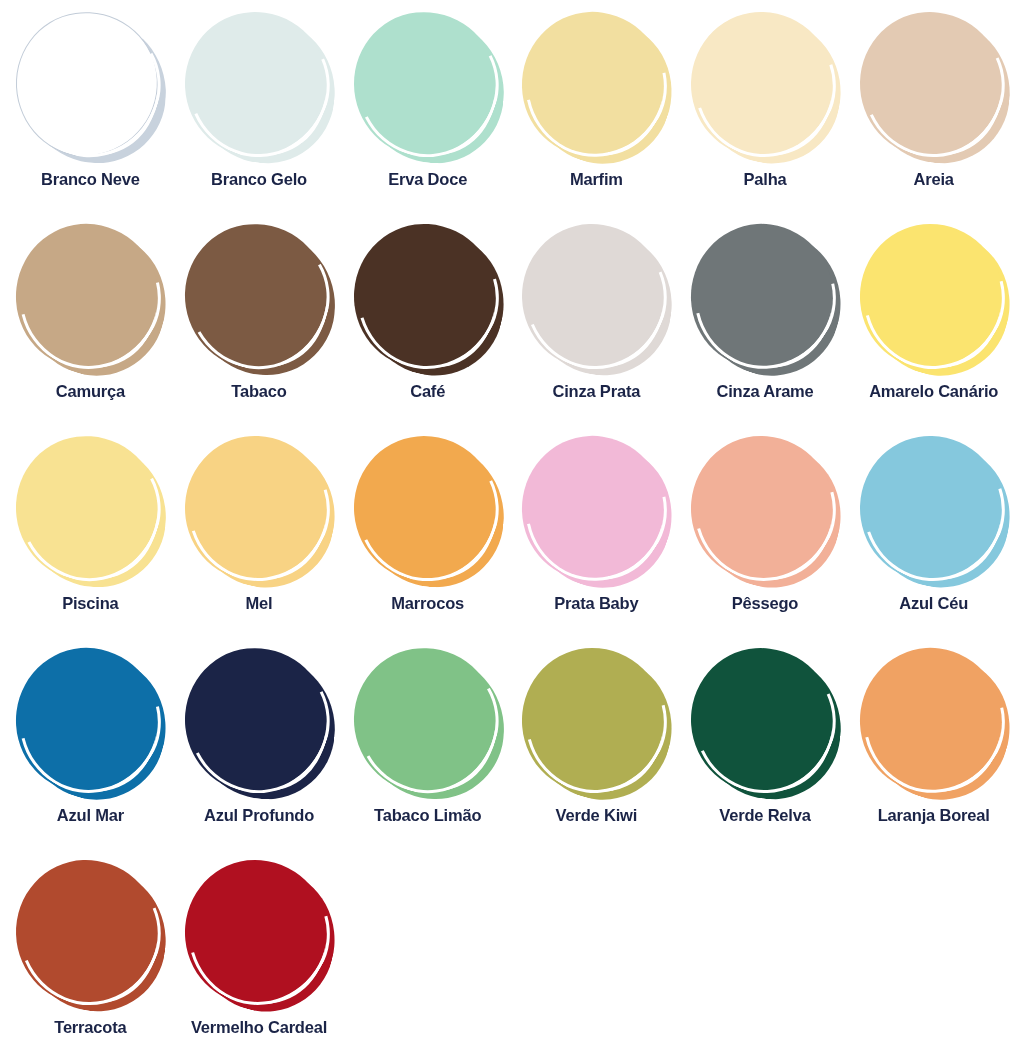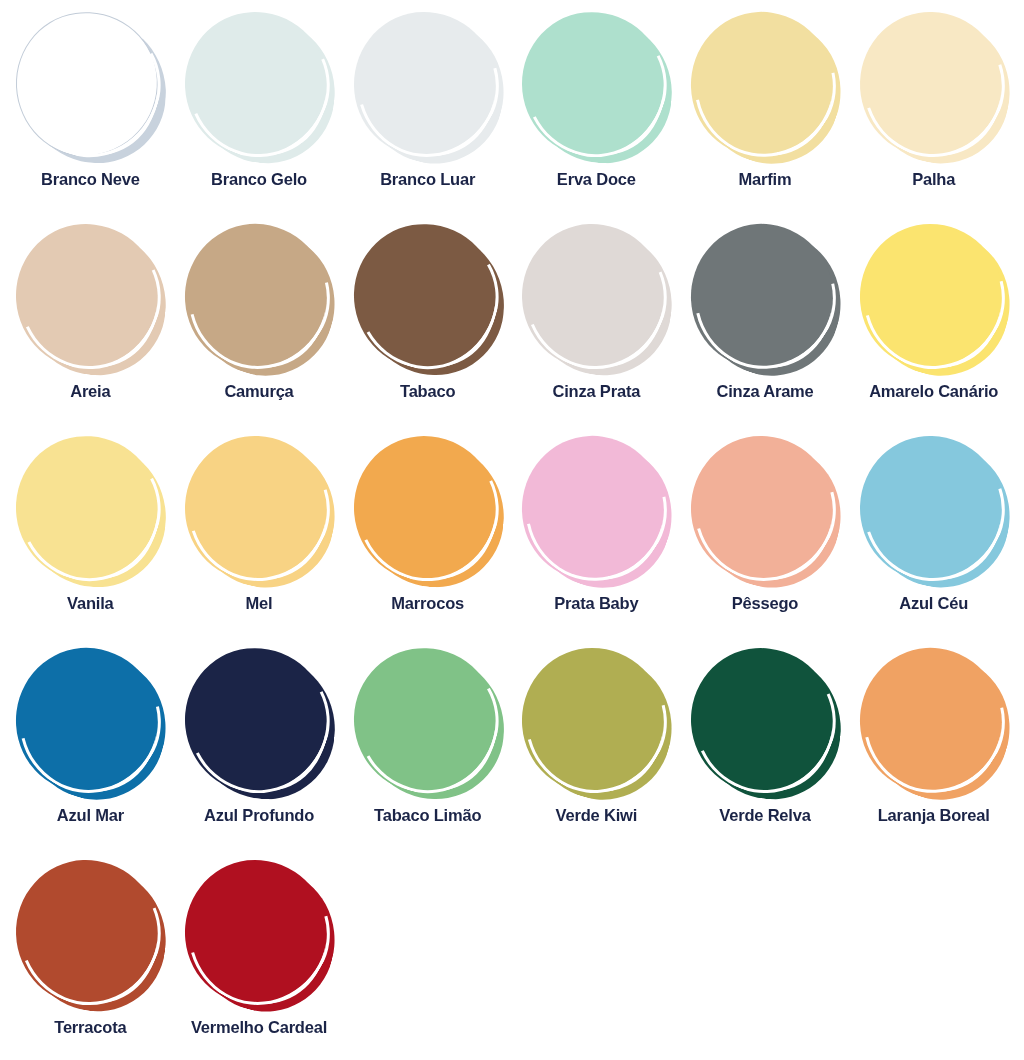--- a/index.html
+++ b/index.html
@@ -100,28 +100,20 @@
     <div class="swatch-cell">
       <div class="blob-wrap">
         <div class="blob-ring" style="border-right-color: rgb(223, 235, 234); border-bottom-color: rgb(223, 235, 234); border-top-color: rgb(223, 235, 234); transform: rotate(7deg);"></div>
         <div class="blob" style="background: rgb(223, 235, 234); transform: rotate(-3deg);"></div>
         <div class="blob-gap" style="transform: rotate(22deg);"></div>
       </div>
       <div class="swatch-label">Branco Gelo</div>
     </div>
     <div class="swatch-cell">
       <div class="blob-wrap">
-        <div class="blob-ring" style="border-right-color: rgb(231, 235, 237); border-bottom-color: rgb(231, 235, 237); border-top-color: rgb(231, 235, 237); transform: rotate(15deg);"></div>
-        <div class="blob" style="background: rgb(231, 235, 237); transform: rotate(5deg);"></div>
-        <div class="blob-gap" style="transform: rotate(30deg);"></div>
-      </div>
-      <div class="swatch-label">Branco Luar</div>
-    </div>
-    <div class="swatch-cell">
-      <div class="blob-wrap">
         <div class="blob-ring" style="border-right-color: rgb(174, 224, 205); border-bottom-color: rgb(174, 224, 205); border-top-color: rgb(174, 224, 205); transform: rotate(4deg);"></div>
         <div class="blob" style="background: rgb(174, 224, 205); transform: rotate(-6deg);"></div>
         <div class="blob-gap" style="transform: rotate(19deg);"></div>
       </div>
       <div class="swatch-label">Erva Doce</div>
     </div>
     <div class="swatch-cell">
       <div class="blob-wrap">
         <div class="blob-ring" style="border-right-color: rgb(242, 223, 160); border-bottom-color: rgb(242, 223, 160); border-top-color: rgb(242, 223, 160); transform: rotate(19deg);"></div>
         <div class="blob" style="background: rgb(242, 223, 160); transform: rotate(9deg);"></div>
@@ -156,20 +148,28 @@
     <div class="swatch-cell">
       <div class="blob-wrap">
         <div class="blob-ring" style="border-right-color: rgb(124, 90, 67); border-bottom-color: rgb(124, 90, 67); border-top-color: rgb(124, 90, 67); transform: rotate(1deg);"></div>
         <div class="blob" style="background: rgb(124, 90, 67); transform: rotate(-9deg);"></div>
         <div class="blob-gap" style="transform: rotate(16deg);"></div>
       </div>
       <div class="swatch-label">Tabaco</div>
     </div>
     <div class="swatch-cell">
       <div class="blob-wrap">
+        <div class="blob-ring" style="border-right-color: rgb(75, 50, 37); border-bottom-color: rgb(75, 50, 37); border-top-color: rgb(75, 50, 37); transform: rotate(14deg);"></div>
+        <div class="blob" style="background: rgb(75, 50, 37); transform: rotate(4deg);"></div>
+        <div class="blob-gap" style="transform: rotate(29deg);"></div>
+      </div>
+      <div class="swatch-label">Café</div>
+    </div>
+    <div class="swatch-cell">
+      <div class="blob-wrap">
         <div class="blob-ring" style="border-right-color: rgb(223, 217, 214); border-bottom-color: rgb(223, 217, 214); border-top-color: rgb(223, 217, 214); transform: rotate(8deg);"></div>
         <div class="blob" style="background: rgb(223, 217, 214); transform: rotate(-2deg);"></div>
         <div class="blob-gap" style="transform: rotate(23deg);"></div>
       </div>
       <div class="swatch-label">Cinza Prata</div>
     </div>
     <div class="swatch-cell">
       <div class="blob-wrap">
         <div class="blob-ring" style="border-right-color: rgb(111, 118, 120); border-bottom-color: rgb(111, 118, 120); border-top-color: rgb(111, 118, 120); transform: rotate(18deg);"></div>
         <div class="blob" style="background: rgb(111, 118, 120); transform: rotate(8deg);"></div>
@@ -184,21 +184,21 @@
         <div class="blob-gap" style="transform: rotate(31deg);"></div>
       </div>
       <div class="swatch-label">Amarelo Canário</div>
     </div>
     <div class="swatch-cell">
       <div class="blob-wrap">
         <div class="blob-ring" style="border-right-color: rgb(248, 226, 146); border-bottom-color: rgb(248, 226, 146); border-top-color: rgb(248, 226, 146); transform: rotate(3deg);"></div>
         <div class="blob" style="background: rgb(248, 226, 146); transform: rotate(-7deg);"></div>
         <div class="blob-gap" style="transform: rotate(18deg);"></div>
       </div>
-      <div class="swatch-label">Vanila</div>
+      <div class="swatch-label">Piscina</div>
     </div>
     <div class="swatch-cell">
       <div class="blob-wrap">
         <div class="blob-ring" style="border-right-color: rgb(248, 211, 132); border-bottom-color: rgb(248, 211, 132); border-top-color: rgb(248, 211, 132); transform: rotate(13deg);"></div>
         <div class="blob" style="background: rgb(248, 211, 132); transform: rotate(3deg);"></div>
         <div class="blob-gap" style="transform: rotate(28deg);"></div>
       </div>
       <div class="swatch-label">Mel</div>
     </div>
     <div class="swatch-cell">

